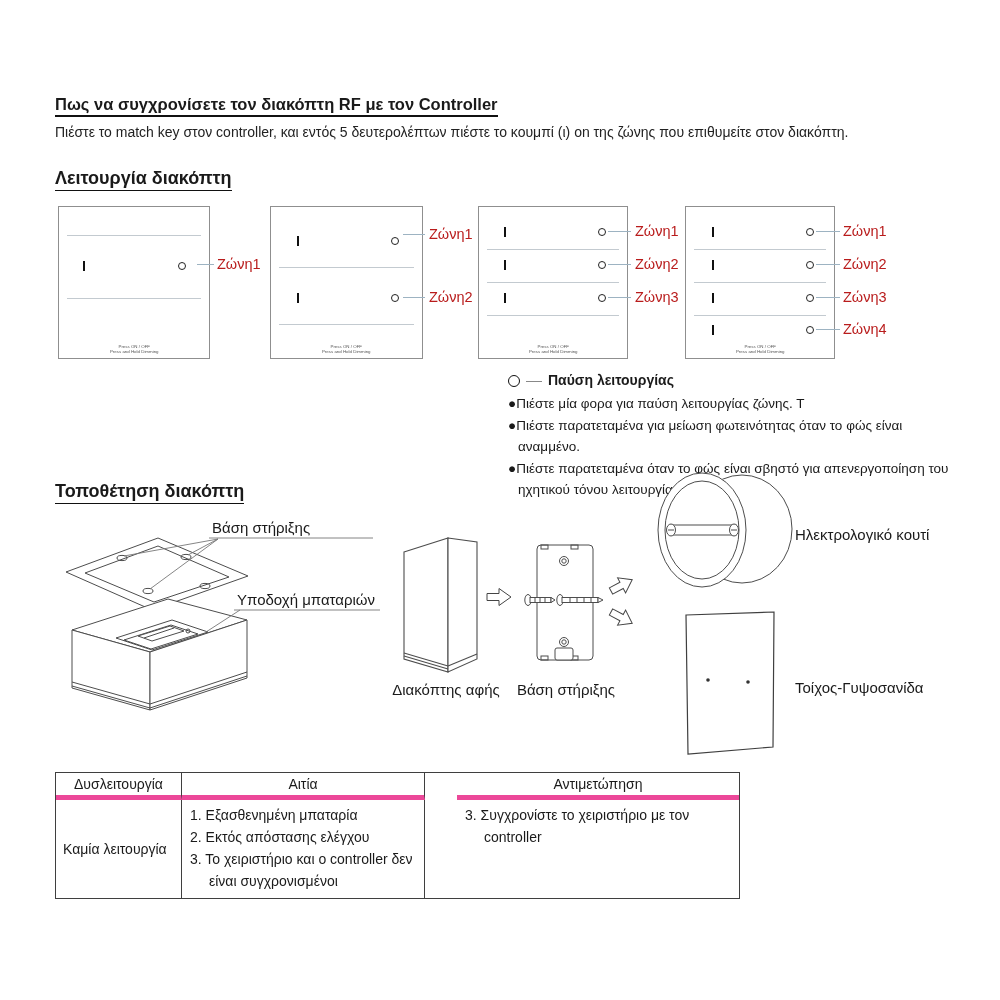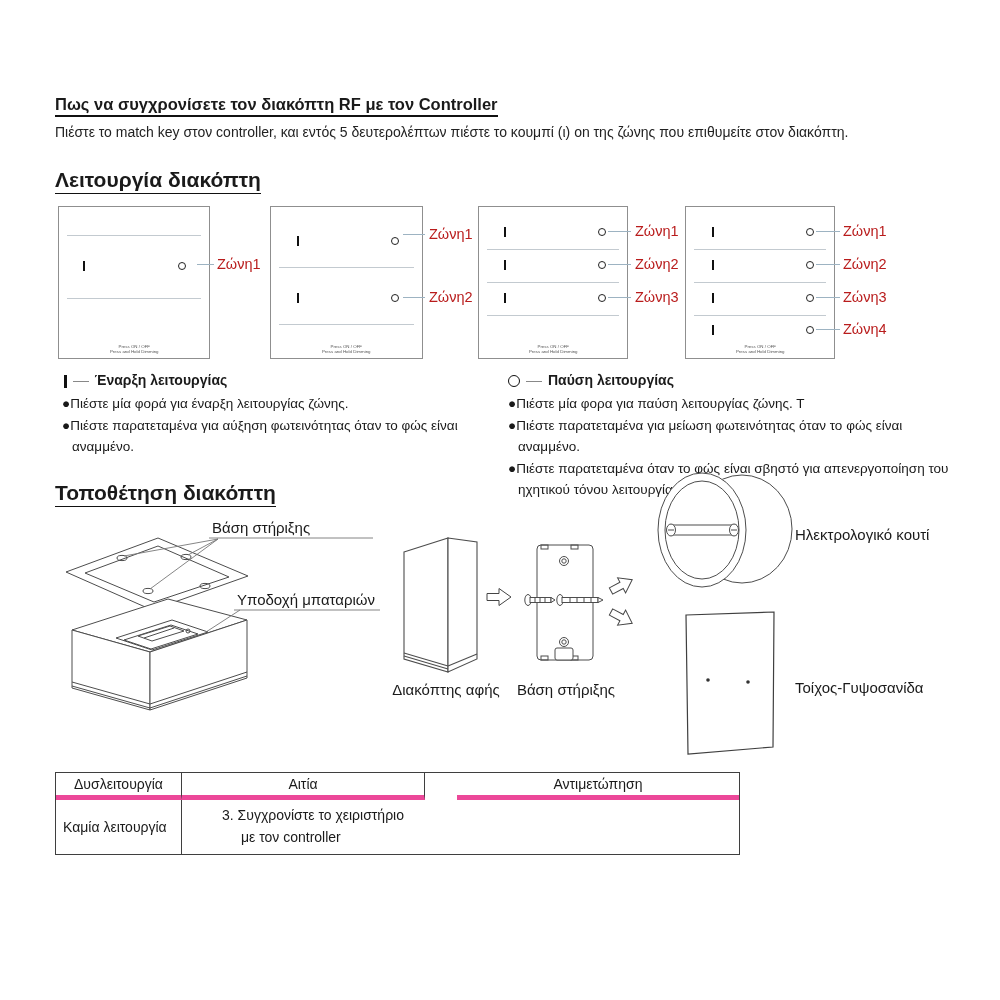--- a/index.html
+++ b/index.html
@@ -1,20 +1,20 @@
 <!DOCTYPE html>
 <html><head>
 <meta charset="utf-8">
 <style>
   html,body{margin:0;padding:0;background:#fff;}
   #page{position:relative;width:1000px;height:1000px;background:#ffffff;
         font-family:"Liberation Sans","DejaVu Sans",sans-serif;color:#1a1a1a;overflow:hidden;}
   .abs{position:absolute;}
   .h-title{font-size:16.5px;font-weight:700;border-bottom:2px solid #111;padding-bottom:1px;display:inline-block;}
-  .h-sec{font-size:21px;font-weight:700;border-bottom:1.8px solid #111;padding-bottom:1px;display:inline-block;}
+  .h-sec{font-size:18px;font-weight:700;border-bottom:1.8px solid #111;padding-bottom:1px;display:inline-block;}
   .intro{font-size:14px;color:#222;}
   
   .panel{position:absolute;border:1px solid #8f8f8f;background:#fff;}
   .sep{position:absolute;left:8px;right:8px;height:1px;background:#c3cad0;}
   .zrow{position:absolute;left:0;right:0;height:14px;}
   .start-mark{position:absolute;top:2px;width:2px;height:10px;background:#111;}
   .stop-mark{position:absolute;top:3px;width:8px;height:8px;border:1.3px solid #222;border-radius:50%;box-sizing:border-box;}
   .pfoot{position:absolute;left:0;right:0;bottom:2px;text-align:center;color:#555;}
   .pfoot .sc{display:inline-block;font-size:8px;line-height:1.15;transform:scale(0.55);transform-origin:center bottom;white-space:nowrap;}
   .leader{position:absolute;height:1px;background:#9db3c2;}
@@ -133,29 +133,20 @@
   </div>
   <div class="leader" style="left:816px;top:231px;width:24px;"></div>
   <div class="zlabel" style="left:843px;top:223px;">Ζώνη1</div>
   <div class="leader" style="left:816px;top:264px;width:24px;"></div>
   <div class="zlabel" style="left:843px;top:256px;">Ζώνη2</div>
   <div class="leader" style="left:816px;top:297px;width:24px;"></div>
   <div class="zlabel" style="left:843px;top:289px;">Ζώνη3</div>
   <div class="leader" style="left:816px;top:329px;width:24px;"></div>
   <div class="zlabel" style="left:843px;top:321px;">Ζώνη4</div>
 
-  <div class="legend" style="left:62px;top:372px;width:442px;">
-    <div class="hdr">
-      <span class="sym-bar"></span>
-      <span class="dash"></span>
-      <span class="hdr-txt">Έναρξη λειτουργίας</span>
-    </div>
-    <div class="item">●Πιέστε μία φορά για έναρξη λειτουργίας ζώνης.</div>
-    <div class="item">●Πιέστε παρατεταμένα για αύξηση φωτεινότητας όταν το φώς είναι αναμμένο.</div>
-  </div>
 
   <div class="legend" style="left:508px;top:372px;width:448px;">
     <div class="hdr">
       <span class="sym-circle"></span>
       <span class="dash"></span>
       <span class="hdr-txt">Παύση λειτουργίας</span>
     </div>
     <div class="item">●Πιέστε μία φορα για παύση λειτουργίας ζώνης. Τ</div>
     <div class="item">●Πιέστε παρατεταμένα για μείωση φωτεινότητας όταν το φώς είναι αναμμένο.</div>
     <div class="item">●Πιέστε παρατεταμένα όταν το φώς είναι σβηστό για απενεργοποίηση του ηχητικού τόνου λειτουργίας.</div>
@@ -278,18 +269,23 @@
     <text x="795" y="233">Τοίχος-Γυψοσανίδα</text>
   </svg>
 
 
   <div class="tbl">
     <div class="cell thc">Δυσλειτουργία</div>
     <div class="cell thc">Αιτία</div>
     <div class="cell thc last-col">Αντιμετώπηση</div>
 
     <div class="cell last-row malf">Καμία λειτουργία</div>
+    <div class="cell last-row lst">
+      <div class="li">1. Εξασθενημένη μπαταρία</div>
+      <div class="li">2. Εκτός απόστασης ελέγχου</div>
+      <div class="li">3.  Το χειριστήριο και ο controller δεν είναι συγχρονισμένοι</div>
+    </div>
     <div class="cell last-row last-col lst">
       <div class="li">3. Συγχρονίστε το χειριστήριο με τον controller</div>
     </div>
   </div>
 
 </div>
 
 </body></html>

